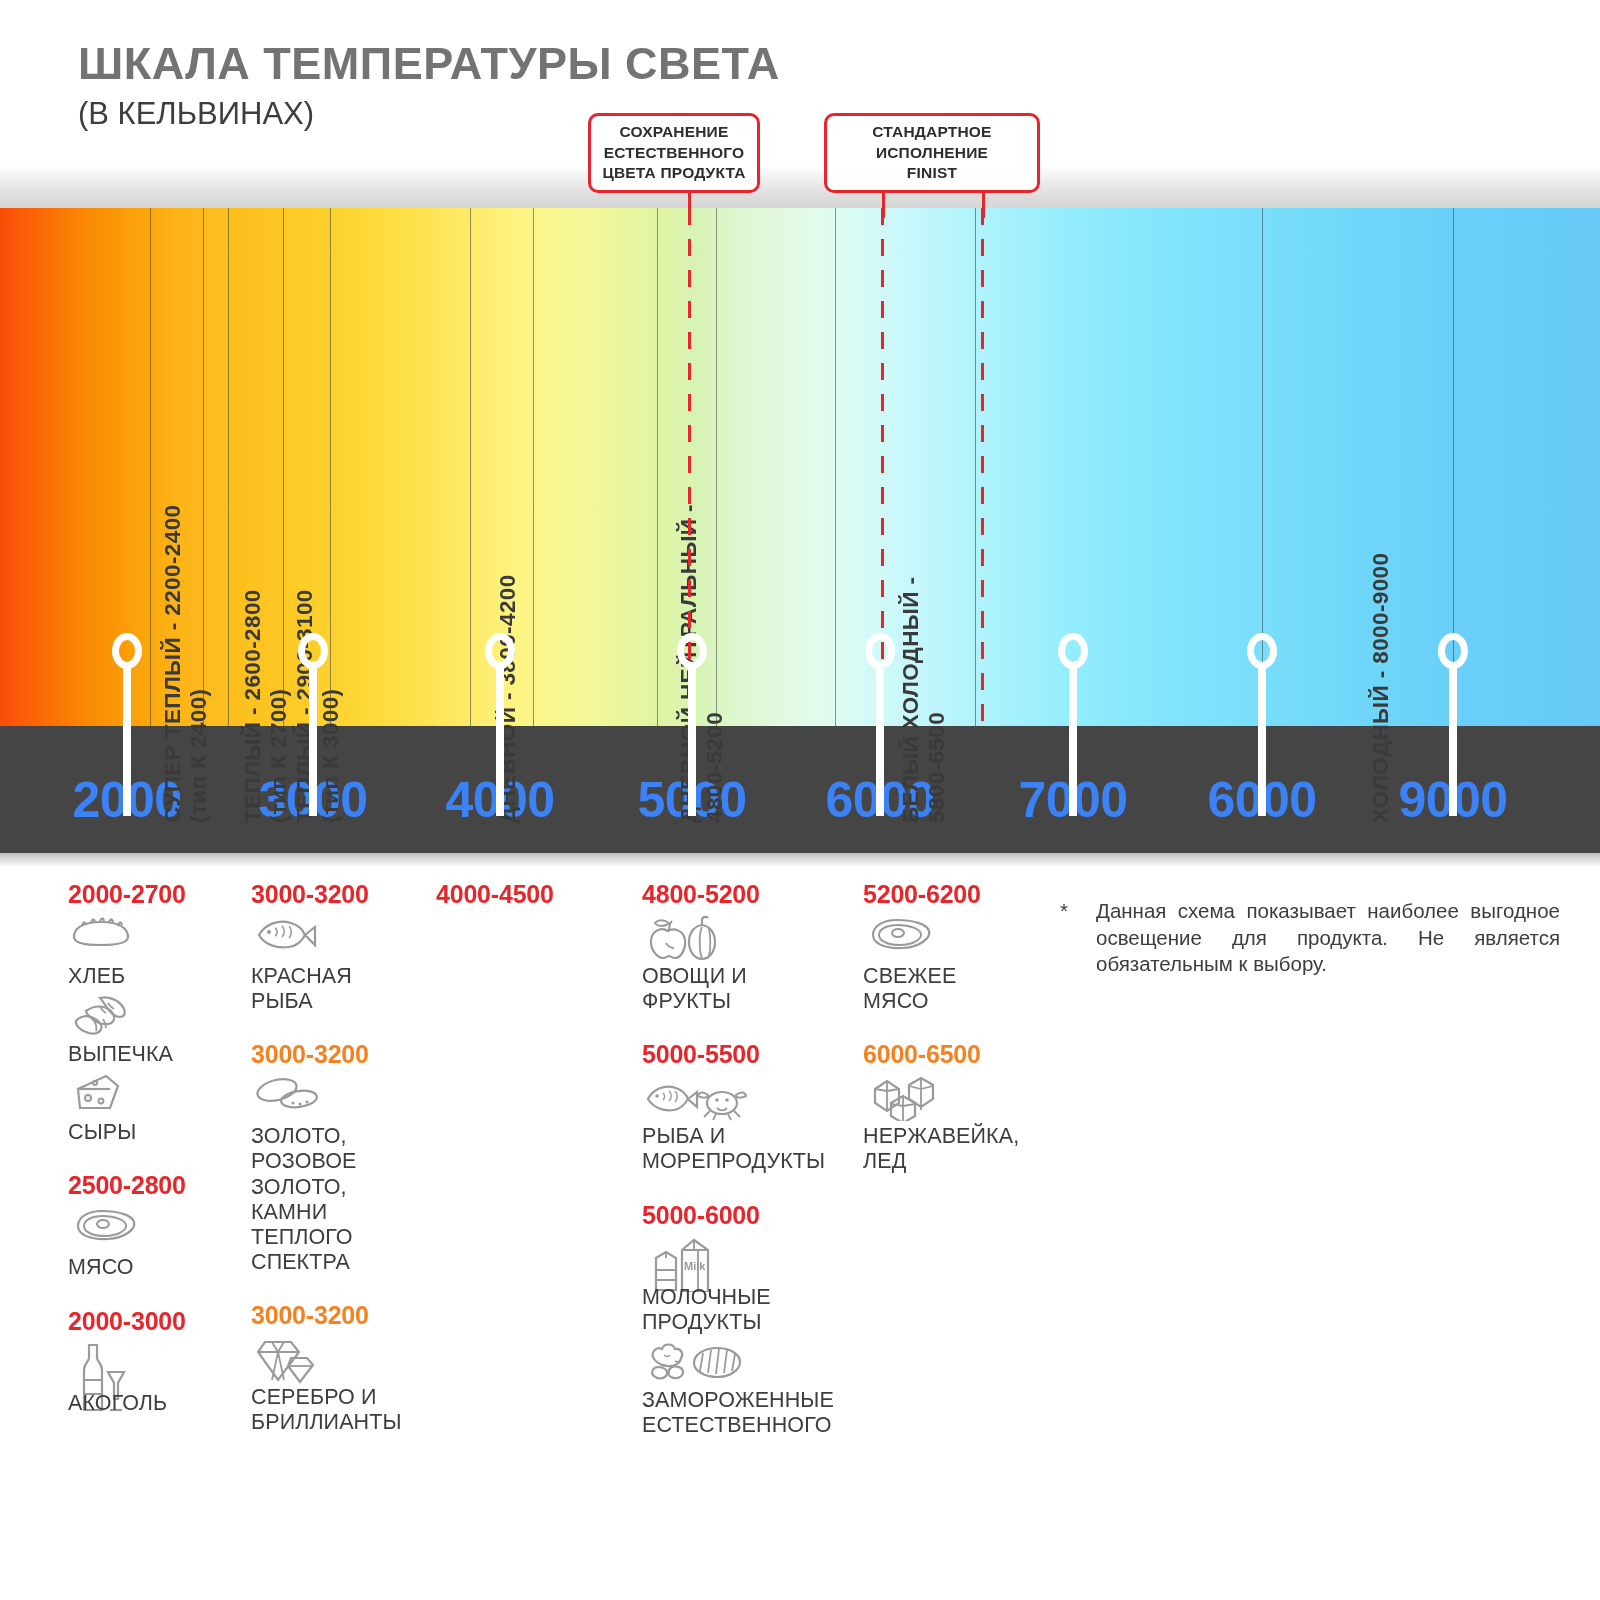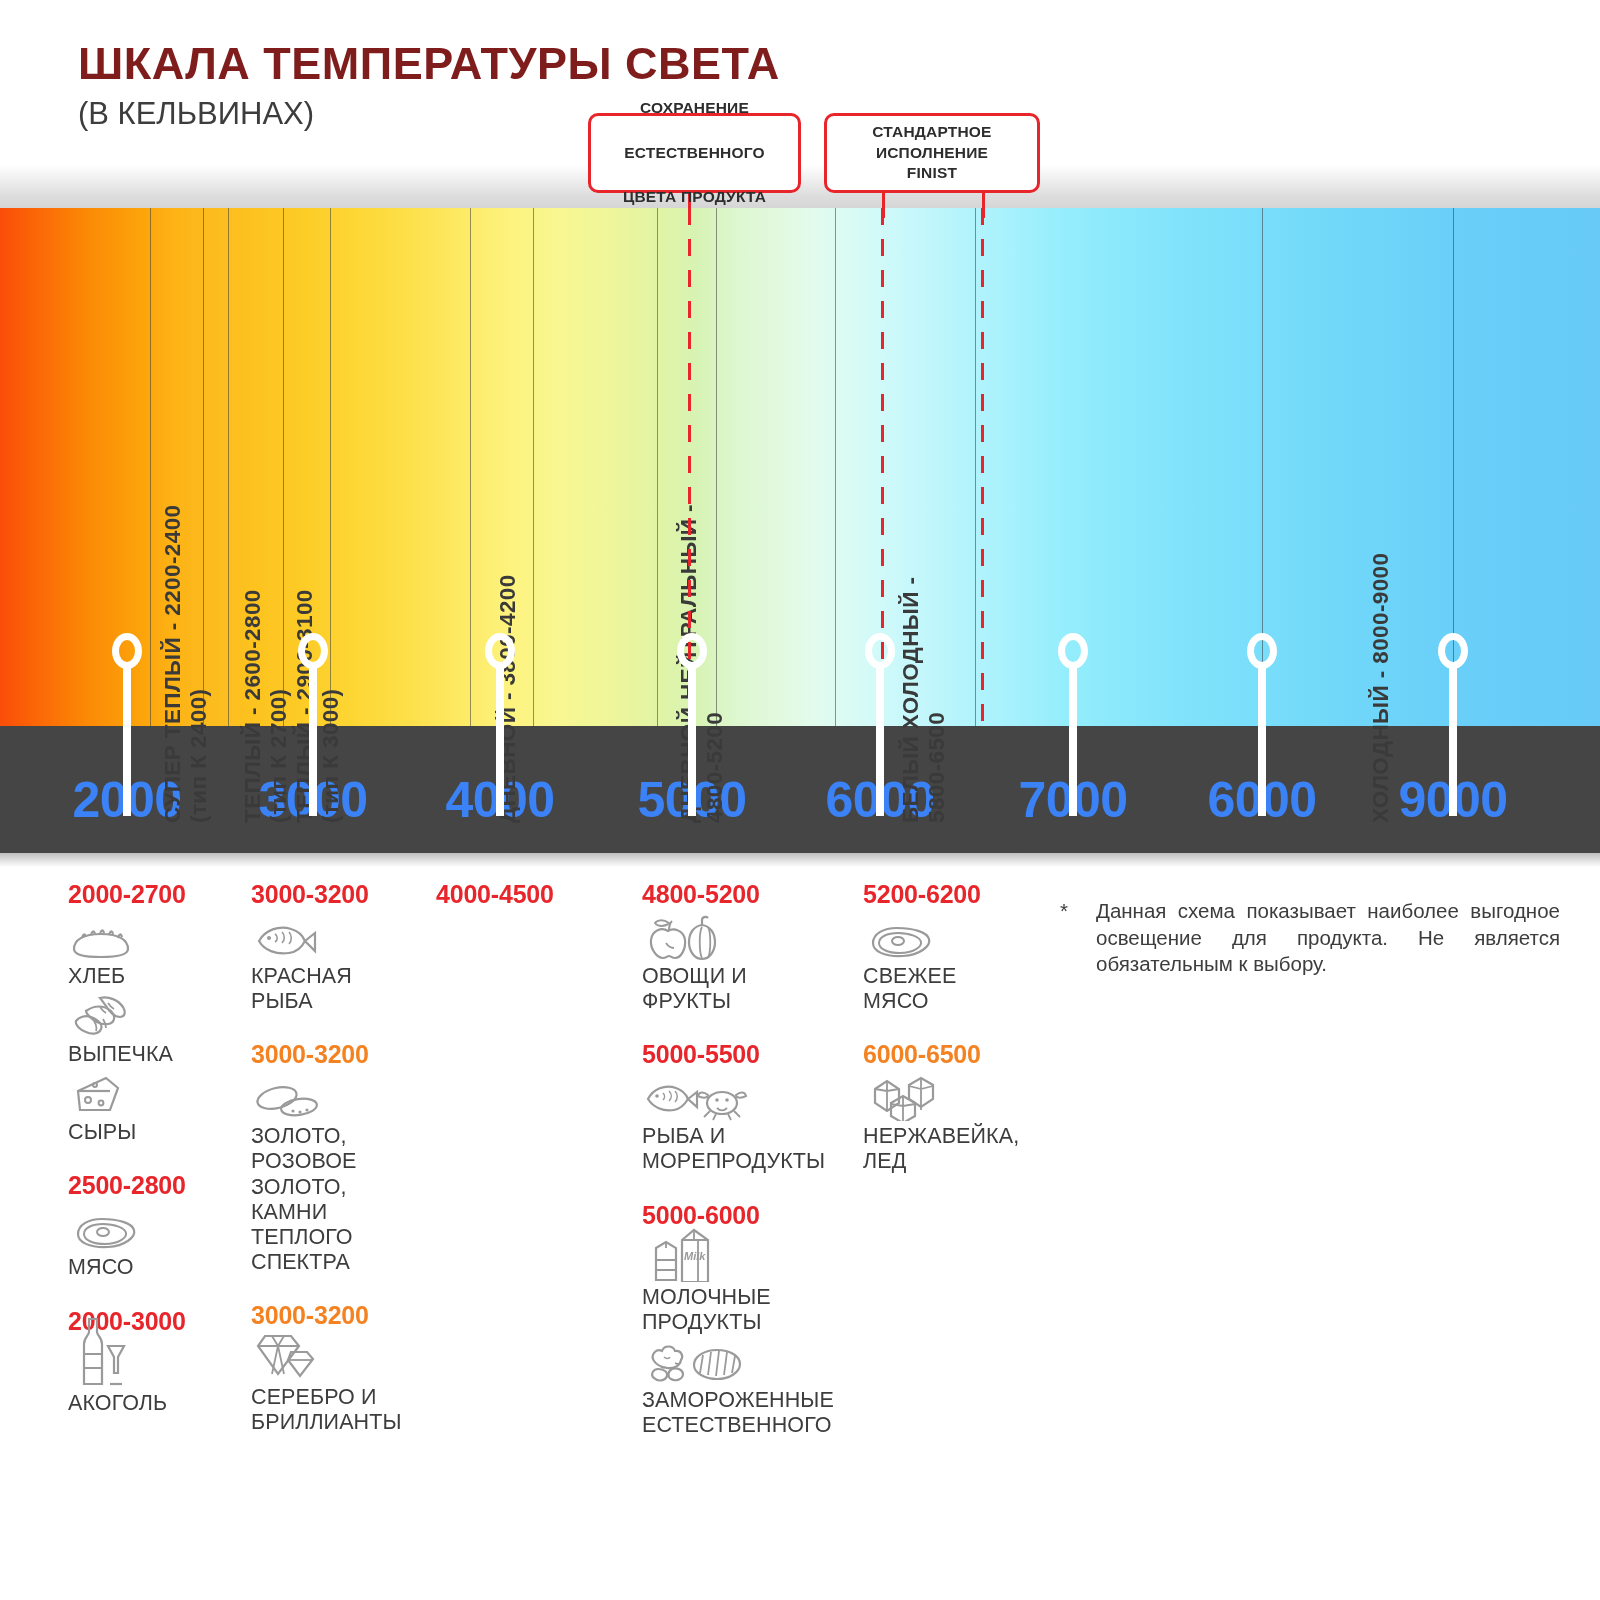--- a/index.html
+++ b/index.html
@@ -7,38 +7,38 @@
     width:1600px;height:1600px;
     background:#ffffff;
     font-family:"Liberation Sans", sans-serif;
     overflow:hidden;
     position:relative;
   }
   
   .header{position:absolute;left:0;top:0;width:1600px;height:195px;}
   .title{
     position:absolute;left:78px;top:38px;
-    font-size:45px;font-weight:bold;color:#7f1d1d;letter-spacing:.5px;
+    font-size:45px;font-weight:bold;color:#737373;letter-spacing:.5px;
     white-space:nowrap;
   }
   .subtitle{
     position:absolute;left:78px;top:96px;
     font-size:31px;color:#3d3d3d;white-space:nowrap;
   }
   
   .callout{
     position:absolute;
     border:3px solid #e8252a;border-radius:10px;background:#fff;
     box-sizing:border-box;
     display:flex;flex-direction:column;align-items:center;justify-content:center;
     font-size:15.5px;font-weight:bold;color:#2d2d2d;line-height:1.33;
     text-align:center;letter-spacing:.2px;
     z-index:6;
   }
-  #callout-0{left:588px;top:113px;width:213px;height:80px;gap:24px;}
+  #callout-0{left:588px;top:113px;width:172px;height:80px;}
   #callout-1{left:824px;top:113px;width:216px;height:80px;}
   .callout-stem{position:absolute;width:3px;background:#e8252a;z-index:5;}
 
   
   .grey-band{
     position:absolute;left:0;top:165px;width:1600px;height:43px;
     background:linear-gradient(to bottom,#ffffff 0%,#dddddd 72%,#d6d6d6 100%);
   }
 
   
@@ -112,21 +112,21 @@
 
   
   .legend{position:absolute;left:8px;top:880px;width:1600px;height:720px;}
   .legend-col{position:absolute;top:0;}
   .range{
     font-size:25px;font-weight:bold;letter-spacing:-.2px;margin:0 0 6px 0;white-space:nowrap;
   }
   .range.red{color:#e8252a;}
   .range.orange{color:#f58220;}
   .lg-item{margin-bottom:2px;}
-  .lg-icon{height:46px;display:flex;align-items:flex-end;margin:4px 0 3px 2px;font-style:italic;}
+  .lg-icon{height:46px;display:flex;margin:4px 0 3px 2px;}
   .lg-name{
     font-size:21.5px;color:#3d3d3d;line-height:1.17;letter-spacing:.1px;white-space:pre-line;
   }
   .group{margin-bottom:26px;}
   .footnote{
     position:absolute;left:1052px;top:18px;width:500px;
     font-size:20.5px;color:#3d3d3d;line-height:1.30;
     text-align:justify;
   }
   .footnote .star{position:absolute;left:0;top:0;}

